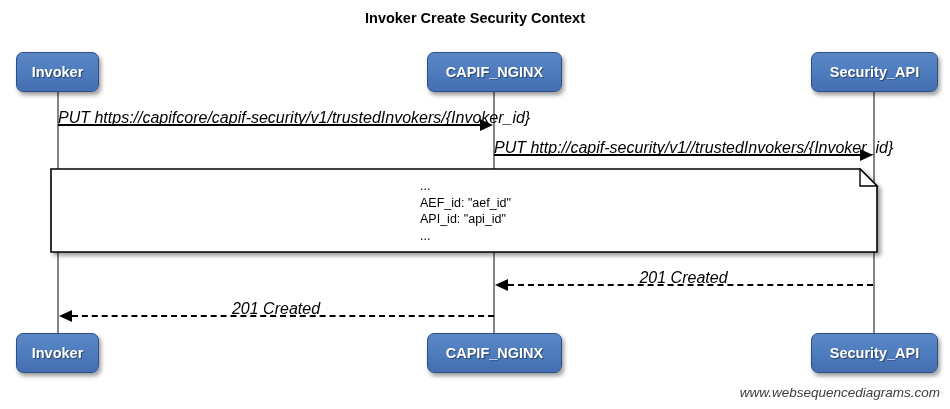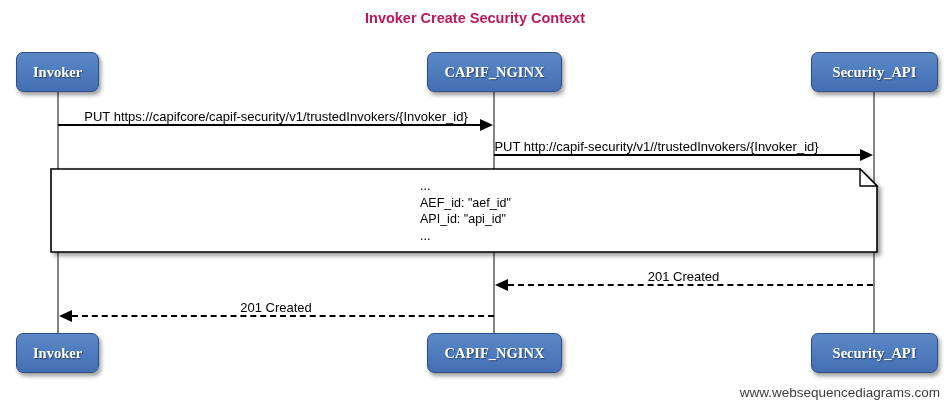--- a/index.html
+++ b/index.html
@@ -5,38 +5,38 @@
   html,body{margin:0;padding:0;background:#fff;}
   #canvas{
     position:relative;
     width:950px;height:409px;
     background:#ffffff;
     font-family:"Liberation Sans","DejaVu Sans",sans-serif;
     overflow:hidden;
   }
   .title{
     position:absolute;left:0;top:10px;width:950px;
-    text-align:center;font-size:14.5px;font-weight:bold;color:#be185d;
+    text-align:center;font-size:14.5px;font-weight:bold;color:#000000;
   }
   .lifeline{
     position:absolute;width:2px;background:#858585;top:90px;height:246px;
   }
   .actor-box{
     position:absolute;height:40px;box-sizing:border-box;
     background:linear-gradient(180deg,#5b87c5 0%,#4d7bbd 55%,#446fb2 100%);
     border:1.5px solid #2d4e86;border-radius:7px;
     box-shadow:2px 3px 4px rgba(0,0,0,0.40);
     display:flex;align-items:center;justify-content:center;
     color:#fff;font-weight:bold;font-size:14.5px;
     text-shadow:1px 1px 1px rgba(0,0,0,0.45);
-    font-family:Liberation Serif, serif;
   }
   .msg-label{
-    position:absolute;text-align:center;font-size:13px;color:#000;
+    position:absolute;text-align:center;font-size:16px;color:#000;
     white-space:nowrap;
+    font-style:italic;
   }
   .msg-line-solid{
     position:absolute;height:0;border-top:2px solid #000;
   }
   .msg-line-dashed{
     position:absolute;height:0;border-top:2px dashed #000;
   }
   .arrowhead-right{
     position:absolute;width:0;height:0;
     border-top:6px solid transparent;border-bottom:6px solid transparent;
@@ -51,21 +51,21 @@
     position:absolute;left:50px;top:168px;
     filter:drop-shadow(3px 3px 2px rgba(0,0,0,0.40));
   }
   .note-text{
     position:absolute;left:420px;top:178px;
     font-size:12.5px;line-height:16.5px;color:#000;
     white-space:pre-line;
   }
   .watermark{
     position:absolute;right:10px;top:385px;
-    font-size:13.5px;color:#3c3c3c;
+    font-size:13.5px;color:#3c3c3c;font-style:italic;
   }
 </style>
 </head>
 <body>
 
 <div id="canvas">
 
   <div class="title">Invoker Create Security Context</div>
 
   <div class="lifeline" style="left:57px;"></div>

